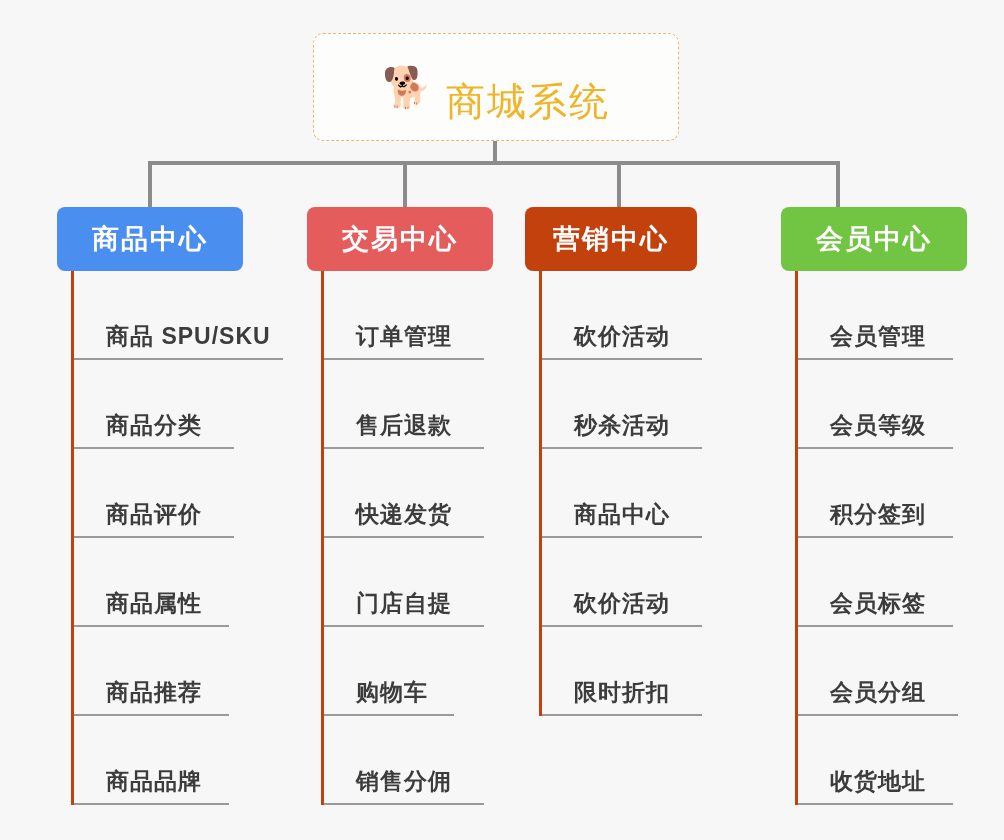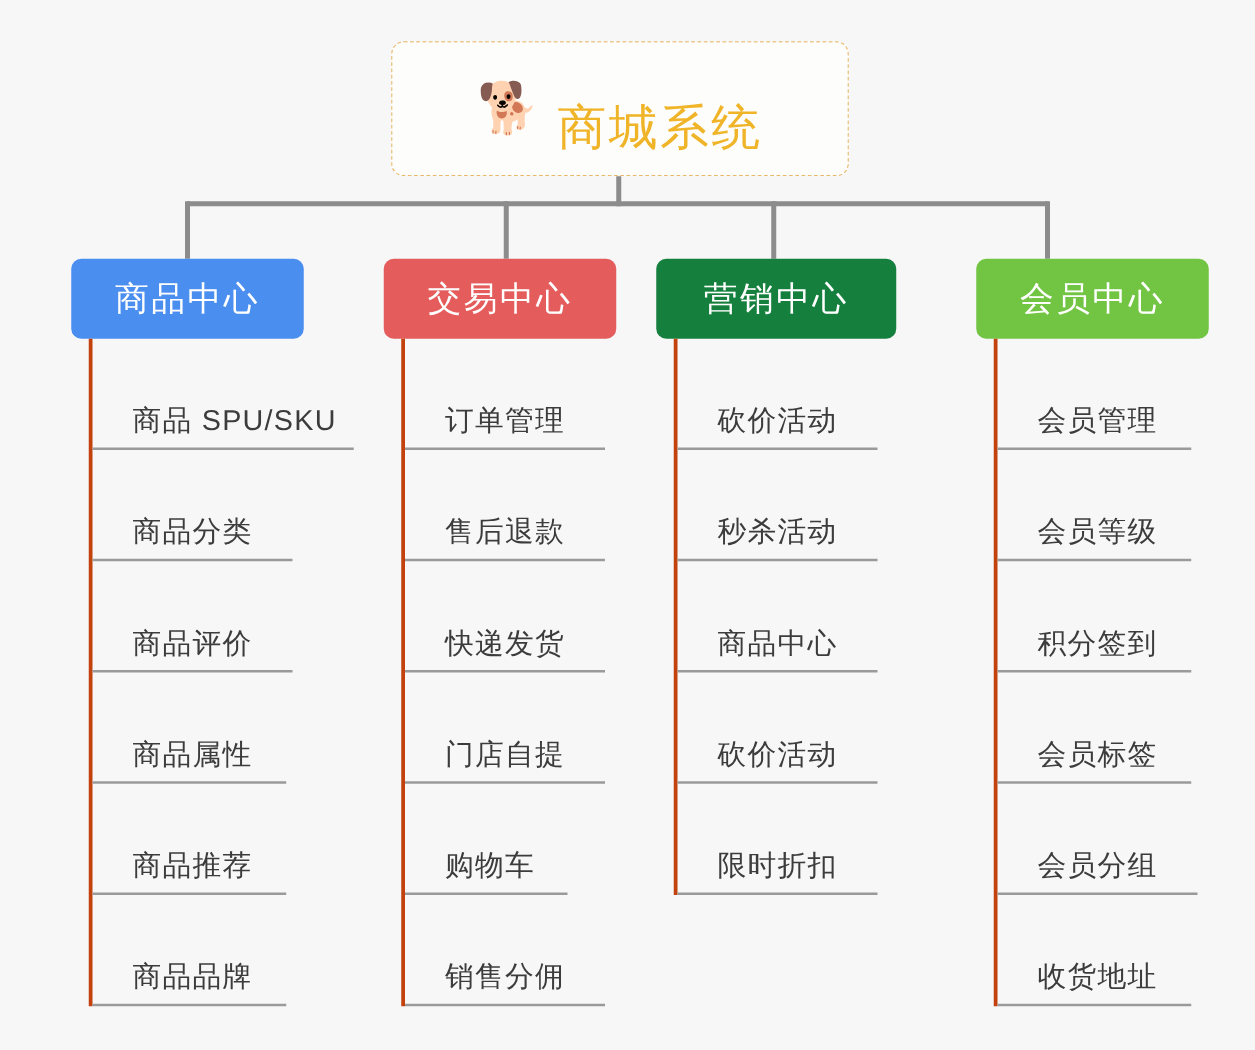--- a/index.html
+++ b/index.html
@@ -70,20 +70,21 @@
   .conn-v-drop {
     top: 161px;
     width: 4px;
     height: 46px;
   }
 
   
   .branch {
     position: absolute;
     top: 207px;
+    font-weight: bold;
   }
   .branch-head {
     box-sizing: border-box;
     height: 64px;
     border-radius: 8px;
     display: flex;
     align-items: center;
     justify-content: center;
     color: #ffffff;
     font-size: 27px;
@@ -191,21 +192,21 @@
             <span class="leaf-label">购物车</span>
             <div class="leaf-rule" style="width: 130px;"></div>
           </div>
           <div class="leaf-item">
             <span class="leaf-label">销售分佣</span>
             <div class="leaf-rule" style="width: 160px;"></div>
           </div>
         </div>
       </div>
       <div class="branch" style="left: 525px; width: 188px;">
-        <div class="branch-head" style="background: #15803d; width: 192px;">营销中心</div>
+        <div class="branch-head" style="background: #c2410c; width: 172px;">营销中心</div>
         <div class="leaf-list">
           <div class="leaf-item">
             <span class="leaf-label">砍价活动</span>
             <div class="leaf-rule" style="width: 160px;"></div>
           </div>
           <div class="leaf-item">
             <span class="leaf-label">秒杀活动</span>
             <div class="leaf-rule" style="width: 160px;"></div>
           </div>
           <div class="leaf-item">

